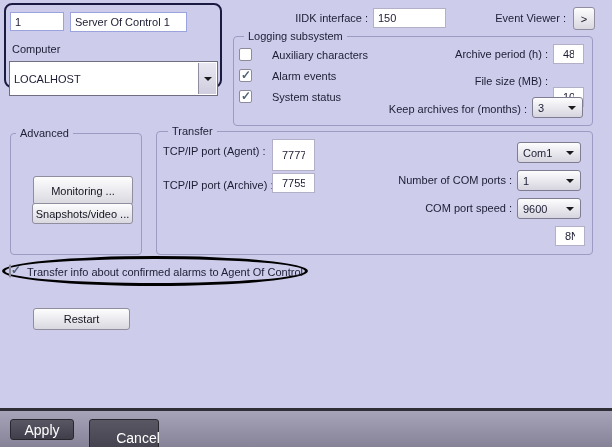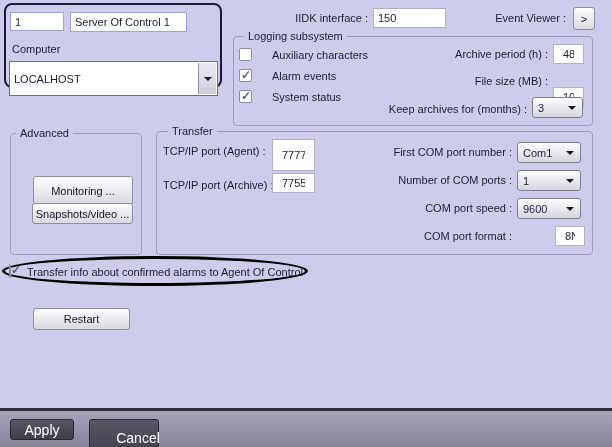--- a/index.html
+++ b/index.html
@@ -163,39 +163,37 @@
   
   <div class="groupbox" style="left:156px; top:131px; width:437px; height:124px;">
     <div class="legend" style="left:11px;">Transfer</div>
 
     <div class="llabel" style="left:6px; top:13px;">TCP/IP port (Agent) :</div>
     <input class="tfield centered" style="position: absolute; left: 115px; top: 7px; width: 43px; height: 32px;" readonly="" value="7777">
 
     <div class="llabel" style="left:6px; top:47px;">TCP/IP port (Archive) :</div>
     <input class="tfield centered" style="position: absolute; left: 115px; top: 41px; width: 43px; height: 20px;" readonly="" value="7755">
 
-    <div class="rlabel" style="left:213px; top:14px; width:142px;">First COM port number :</div>
     <div class="dropdown" style="left:360px; top:10px; width:64px; height:21px;">
       <span>Com1</span>
       <span class="tri"></span>
     </div>
 
     <div class="rlabel" style="left:213px; top:42px; width:142px;">Number of COM ports :</div>
     <div class="dropdown" style="left:360px; top:38px; width:64px; height:21px;">
       <span>1</span>
       <span class="tri"></span>
     </div>
 
     <div class="rlabel" style="left:213px; top:70px; width:142px;">COM port speed :</div>
     <div class="dropdown" style="left:360px; top:66px; width:64px; height:21px;">
       <span>9600</span>
       <span class="tri"></span>
     </div>
 
-    <div class="rlabel" style="left:213px; top:98px; width:142px;">COM port format :</div>
     <input class="tfield centered" style="position: absolute; left: 398px; top: 94px; width: 30px; height: 19px;" readonly="" value="8N1">
   </div>
 
   
   <div class="ellipse" style="left:2px; top:256px; width:306px; height:30px;"></div>
   <span class="checkbox checked abs" style="left:9px; top:265px;"></span>
   <div class="llabel" style="left:27px; top:266px;">Transfer info about confirmed alarms to Agent Of Control</div>
 
   
   <button class="btn-light" style="left:33px; top:308px; width:97px; height:22px;">Restart</button>

